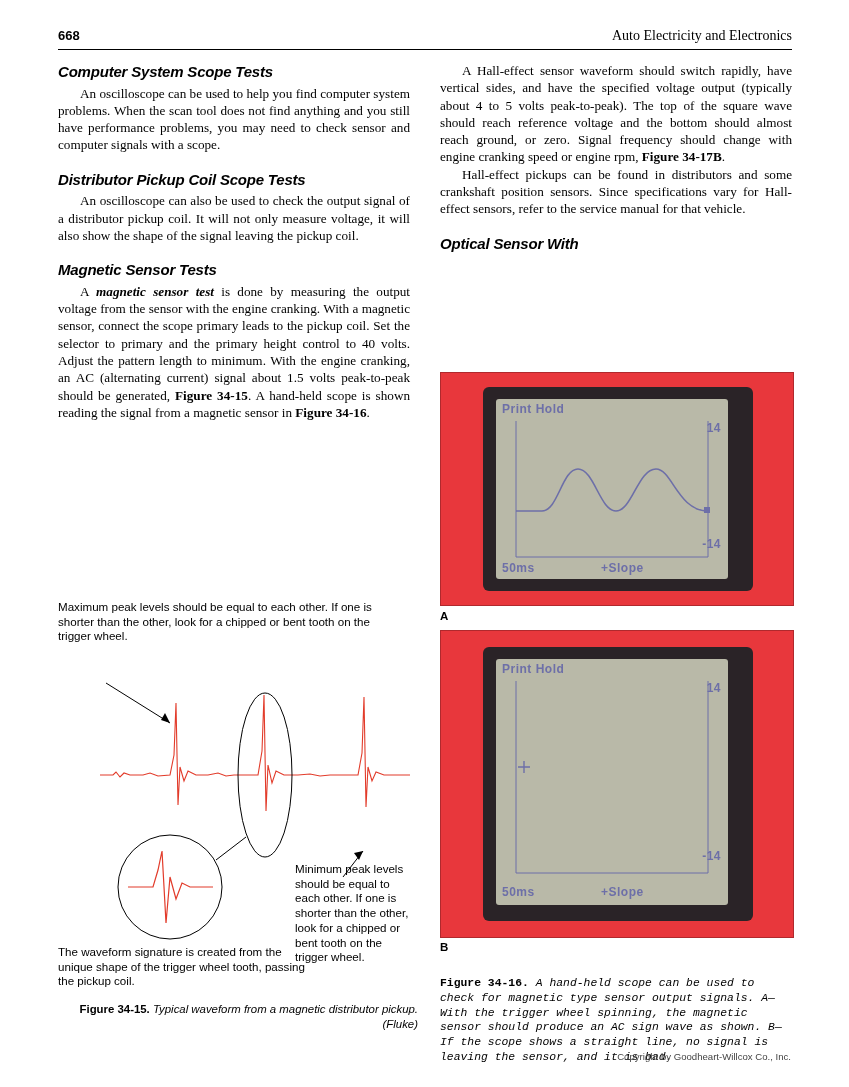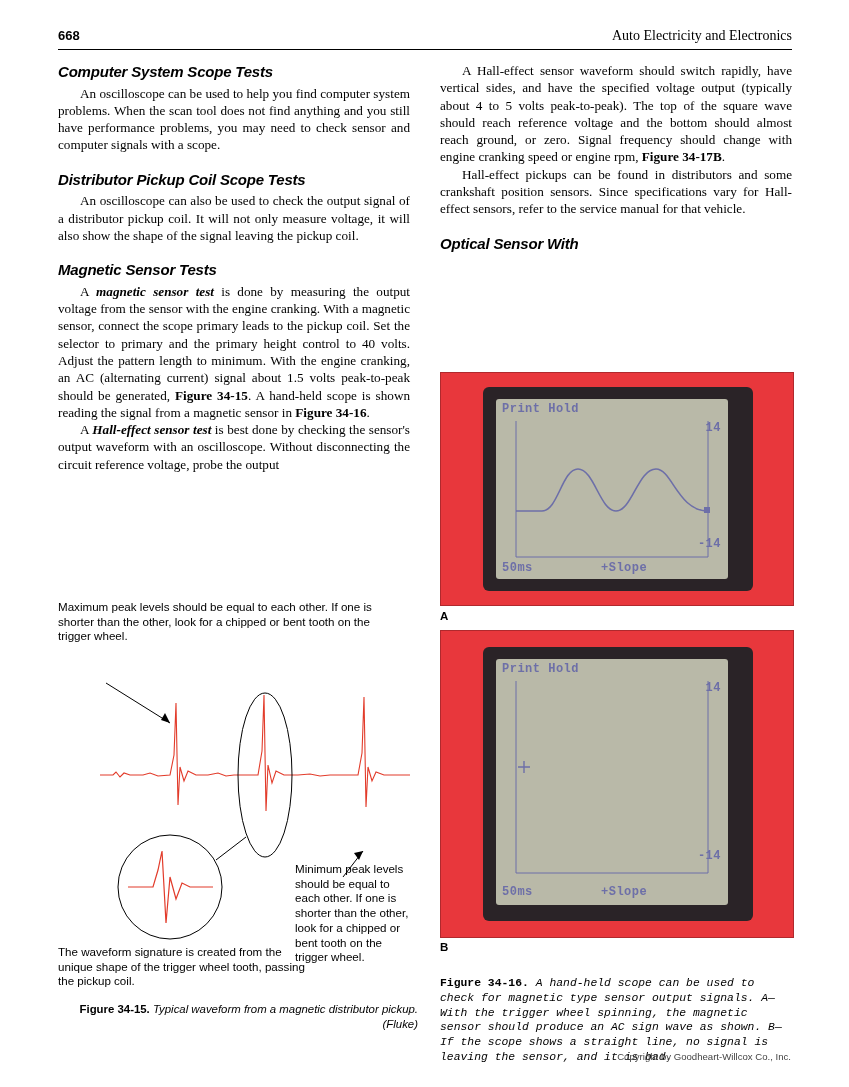--- a/index.html
+++ b/index.html
@@ -77,21 +77,21 @@
   .photo .bezel {
     position: absolute;
     background: #2a2327;
     border-radius: 6px;
   }
   .photo .screen {
     position: absolute;
     background: #b9b9a8;
     border-radius: 3px;
     overflow: hidden;
-    font-family: Liberation Mono, monospace;
+    font-family: Liberation Sans, sans-serif;
   }
   .scr-txt {
     position: absolute;
     color: #6d6fa8;
     font-weight: bold;
     font-size: 12px;
     letter-spacing: 0.5px;
   }
   .photo-letter {
     position: absolute;
@@ -156,21 +156,20 @@
 
     <h2 class="sec">Computer System Scope Tests</h2>
     <p><span>An oscilloscope can be used to help you find computer system problems. When the scan tool does not find anything and you still have performance problems, you may need to check sensor and computer signals with a scope.</span></p>
 
     <h2 class="sec spaced">Distributor Pickup Coil Scope Tests</h2>
     <p>An oscilloscope can also be used to check the output signal of a distributor pickup coil. It will not only measure voltage, it will also show the shape of the signal leaving the pickup coil.</p>
 
     <h2 class="sec spaced">Magnetic Sensor Tests</h2>
     <p>A <span class="bi">magnetic sensor test</span> is done by measuring the output voltage from the sensor with the engine cranking. With a magnetic sensor, connect the scope primary leads to the pickup coil. Set the selector to primary and the primary height control to 40 volts. Adjust the pattern length to minimum. With the engine cranking, an AC (alternating current) signal about 1.5 volts peak-to-peak should be generated, <span class="b">Figure 34-15</span>. A hand-held scope is shown reading the signal from a magnetic sensor in <span class="b">Figure 34-16</span>.</p>
 
-    <p>A <span class="bi">Hall-effect sensor test</span> is best done by checking the sensor's output waveform with an oscilloscope. Without disconnecting the circuit reference voltage, probe the output</p>
   </div>
 
   <div class="col right">
     <p>A Hall-effect sensor waveform should switch rapidly, have vertical sides, and have the specified voltage output (typically about 4 to 5 volts peak-to-peak). The top of the square wave should reach reference voltage and the bottom should almost reach ground, or zero. Signal frequency should change with engine cranking speed or engine rpm, <span class="b">Figure 34-17B</span>.</p>
     <p>Hall-effect pickups can be found in distributors and some crankshaft position sensors. Since specifications vary for Hall-effect sensors, refer to the service manual for that vehicle.</p>
 
     <h2 class="sec spaced">Optical Sensor With</h2>
   </div>
 
   <div class="note-top">Maximum peak levels should be equal to each other. If one is shorter than the other, look for a chipped or bent tooth on the trigger wheel.</div>

